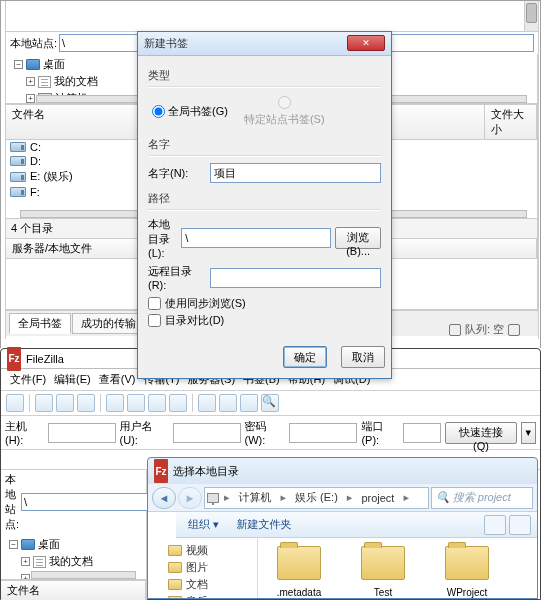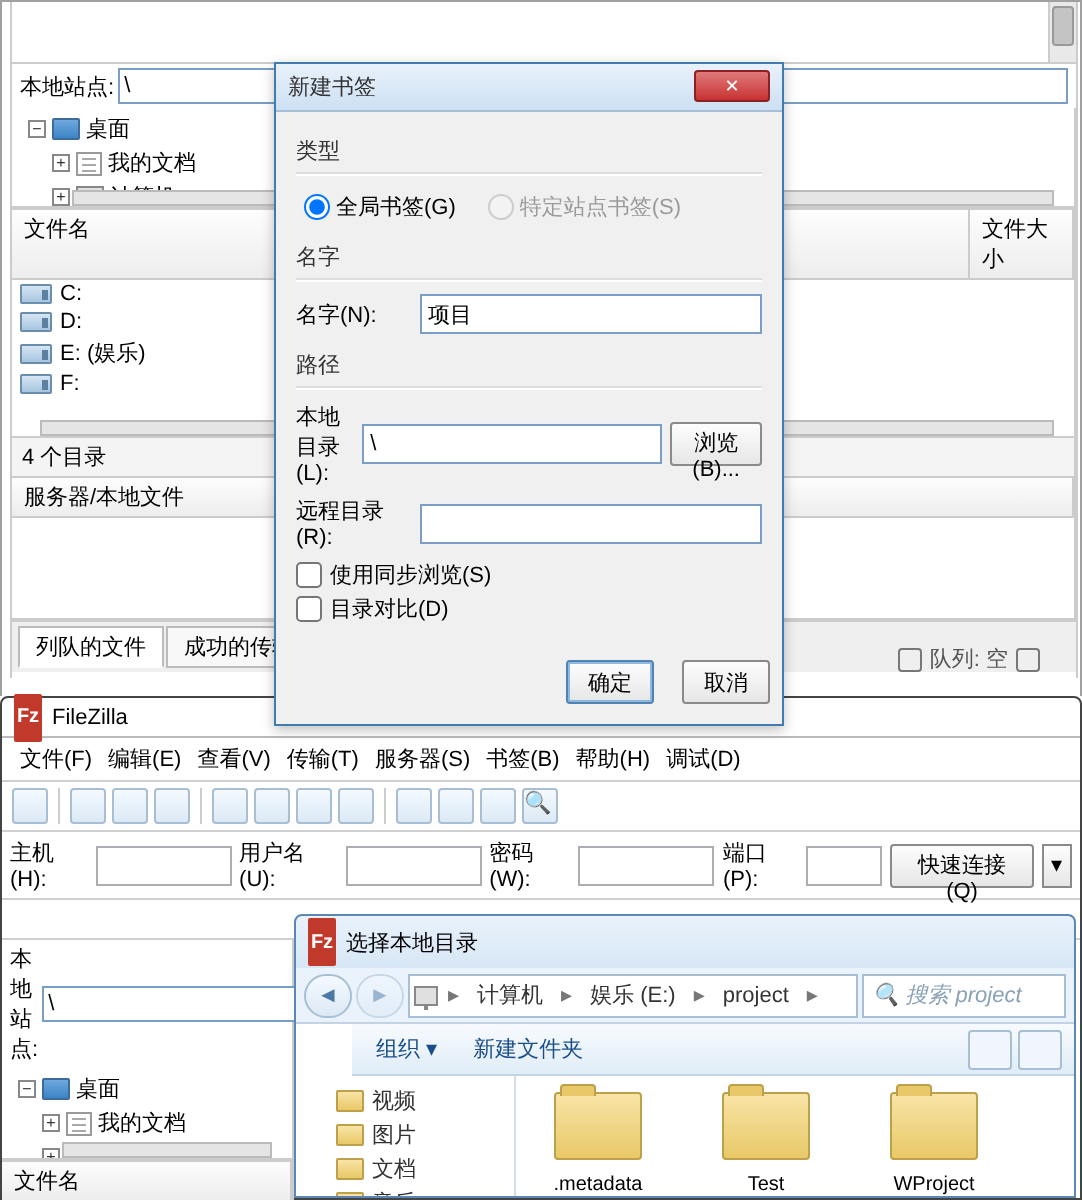--- a/index.html
+++ b/index.html
@@ -153,21 +153,21 @@
         <div class="status-strip">4 个目录</div>
         <div class="list-hdr">
             <span style="flex:1">服务器/本地文件</span>
           </div>
         <div style="height:50px;background:#fff;"></div>
       </div>
     </div>
 
     <div class="queue-region">
       <div class="tabs">
-        <span class="active">列队的文件</span>
+        <span class="active">全局书签</span>
         <span>成功的传输</span>
       </div>
       <div class="qrow">
         <span class="qicon"></span>
         <span>队列: 空</span>
         <span class="qicon"></span>
       </div>
     </div>
   </div>
 
@@ -177,21 +177,21 @@
       <div class="dclose">✕</div>
     </div>
     <div class="dbody">
       <div class="sect-lbl">类型</div>
       <div class="hr"></div>
       <div class="radio-row">
         <label>
             <input type="radio" checked="" style=""> 
             <span>全局书签(G)</span>
           </label>
-        <label style="color:#9a9a9a;">
+        <label style="color:#9a9a9a;flex-direction:column;">
             <input type="radio" disabled="" style=""> 
             <span>特定站点书签(S)</span>
           </label>
       </div>
       <div class="sect-lbl">名字</div>
       <div class="hr"></div>
       <div class="frow">
         <span class="lab">名字(N):</span>
         <input type="text" value="项目" style="">
       </div>

